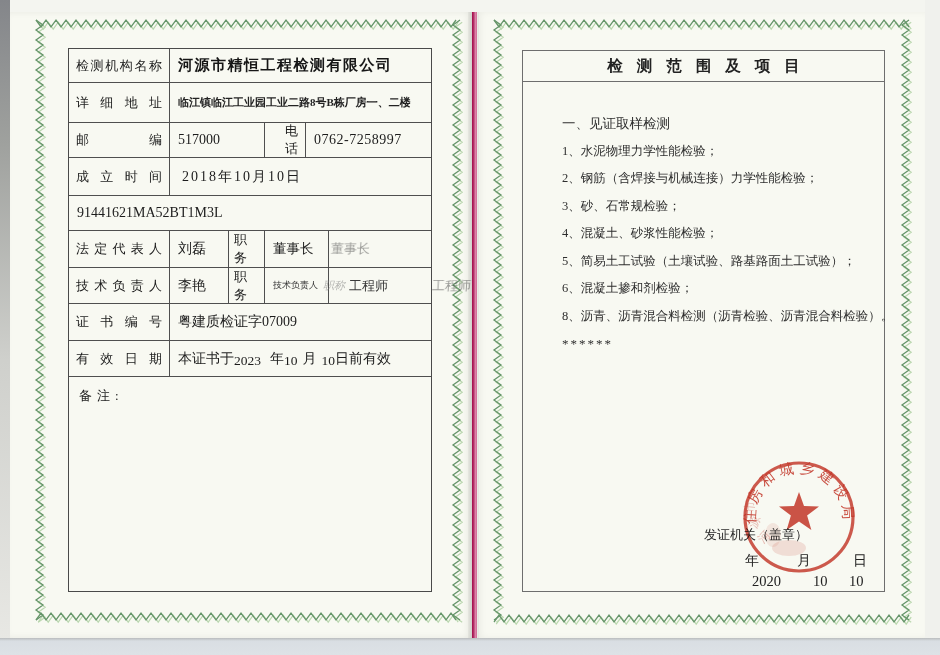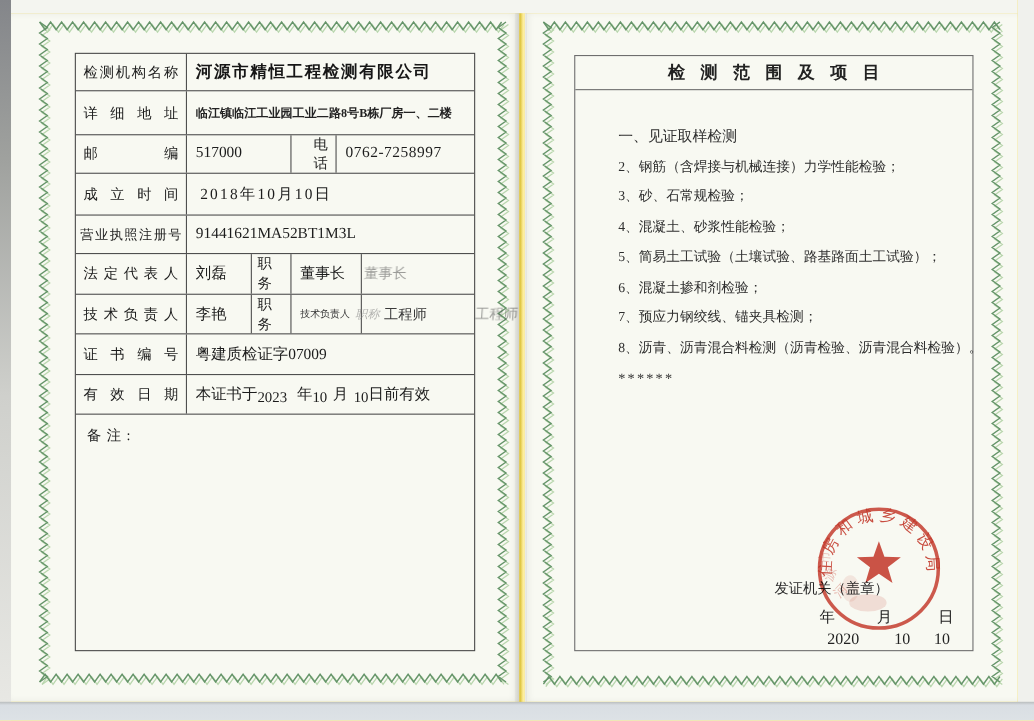--- a/index.html
+++ b/index.html
@@ -1,16 +1,16 @@
 <!DOCTYPE html>
 <html><head>
 <meta charset="utf-8">
 <style>
   html,body{margin:0;padding:0;background:#e8e9e5;}
-  .scan{position:relative;width:940px;height:655px;background:#fde047;overflow:hidden;
+  .scan{position:relative;width:940px;height:655px;background:#be185d;overflow:hidden;
         font-family:"Liberation Serif","DejaVu Serif",serif;color:#1c1c1c;}
   
   .strip-left{position:absolute;left:0;top:0;width:10px;height:655px;
       background:linear-gradient(180deg,#84868a 0%,#9fa19e 22%,#cfd0cc 55%,#e9e9e5 100%);}
   .strip-bottom{position:absolute;left:0;top:638px;width:940px;height:17px;
       background:linear-gradient(180deg,#b9bcbd 0,#d9dee3 3px,#dde2e6 100%);}
   .strip-right{position:absolute;left:925px;top:0;width:15px;height:655px;background:#f0f1ed;}
   .strip-top{position:absolute;left:10px;top:0;width:915px;height:12px;background:#f4f5f0;}
   
   .page{position:absolute;top:12px;height:626px;background:#f8f9f2;}
@@ -111,23 +111,20 @@
           </div>
         <div class="cell val phone">0762-7258997</div>
       </div>
       <div class="t-row r4">
         <div class="cell lab">
             <span class="jst">成立时间</span>
           </div>
         <div class="cell val ls2">2018年10月10日</div>
       </div>
       <div class="t-row r5">
-        <div class="cell lab lab-tight">
-            <span class="jst">营业执照注册号</span>
-          </div>
         <div class="cell val">91441621MA52BT1M3L</div>
       </div>
       <div class="t-row r6">
         <div class="cell lab">
             <span class="jst">法定代表人</span>
           </div>
         <div class="cell name-c">刘磊</div>
         <div class="cell duty-lab">
             <span class="jst">职务</span>
           </div>
@@ -194,26 +191,26 @@
         <polyline points="17,8 24,13 17,18 24,23 17,28 24,33 17,38 24,43 17,48 24,53 17,58 24,63 17,68 24,73 17,78 24,83 17,88 24,93 17,98 24,103 17,108 24,113 17,118 24,123 17,128 24,133 17,138 24,143 17,148 24,153 17,158 24,163 17,168 24,173 17,178 24,183 17,188 24,193 17,198 24,203 17,208 24,213 17,218 24,223 17,228 24,233 17,238 24,243 17,248 24,253 17,258 24,263 17,268 24,273 17,278 24,283 17,288 24,293 17,298 24,303 17,308 24,313 17,318 24,323 17,328 24,333 17,338 24,343 17,348 24,353 17,358 24,363 17,368 24,373 17,378 24,383 17,388 24,393 17,398 24,403 17,408 24,413 17,418 24,423 17,428 24,433 17,438 24,443 17,448 24,453 17,458 24,463 17,468 24,473 17,478 24,483 17,488 24,493 17,498 24,503 17,508 24,513 17,518 24,523 17,528 24,533 17,538 24,543 17,548 24,553 17,558 24,563 17,568 24,573 17,578 24,583 17,588 24,593 17,598 24,603 17,608" fill="none" stroke="#66956a" stroke-width="1.3" stroke-linejoin="miter"></polyline>
         <polyline points="432,8 425,13 432,18 425,23 432,28 425,33 432,38 425,43 432,48 425,53 432,58 425,63 432,68 425,73 432,78 425,83 432,88 425,93 432,98 425,103 432,108 425,113 432,118 425,123 432,128 425,133 432,138 425,143 432,148 425,153 432,158 425,163 432,168 425,173 432,178 425,183 432,188 425,193 432,198 425,203 432,208 425,213 432,218 425,223 432,228 425,233 432,238 425,243 432,248 425,253 432,258 425,263 432,268 425,273 432,278 425,283 432,288 425,293 432,298 425,303 432,308 425,313 432,318 425,323 432,328 425,333 432,338 425,343 432,348 425,353 432,358 425,363 432,368 425,373 432,378 425,383 432,388 425,393 432,398 425,403 432,408 425,413 432,418 425,423 432,428 425,433 432,438 425,443 432,448 425,453 432,458 425,463 432,468 425,473 432,478 425,483 432,488 425,493 432,498 425,503 432,508 425,513 432,518 425,523 432,528 425,533 432,538 425,543 432,548 425,553 432,558 425,563 432,568 425,573 432,578 425,583 432,588 425,593 432,598 425,603 432,608" fill="none" stroke="#66956a" stroke-width="1.3" stroke-linejoin="miter"></polyline>
       </svg>
 
     <div class="scope-box">
       <div class="scope-title">检测范围及项目</div>
     </div>
 
     <div class="scope-list">
       <div class="scope-section">一、见证取样检测</div>
+      <div>1、水泥物理力学性能检验；</div>
       <div>2、钢筋（含焊接与机械连接）力学性能检验；</div>
       <div>3、砂、石常规检验；</div>
       <div>4、混凝土、砂浆性能检验；</div>
       <div>5、简易土工试验（土壤试验、路基路面土工试验）；</div>
       <div>6、混凝土掺和剂检验；</div>
-      <div>7、预应力钢绞线、锚夹具检测；</div>
       <div>8、沥青、沥青混合料检测（沥青检验、沥青混合料检验）。</div>
       <div class="scope-footnote">******</div>
     </div>
 
     <div class="issuer">发证机关（盖章）</div>
     <span class="d-lab" style="left:268px;top:540px;">年</span>
     <span class="d-lab" style="left:320px;top:540px;">月</span>
     <span class="d-lab" style="left:376px;top:540px;">日</span>
     <span class="d-val" style="left:275px;top:561px;">2020</span>
     <span class="d-val" style="left:336px;top:561px;">10</span>

